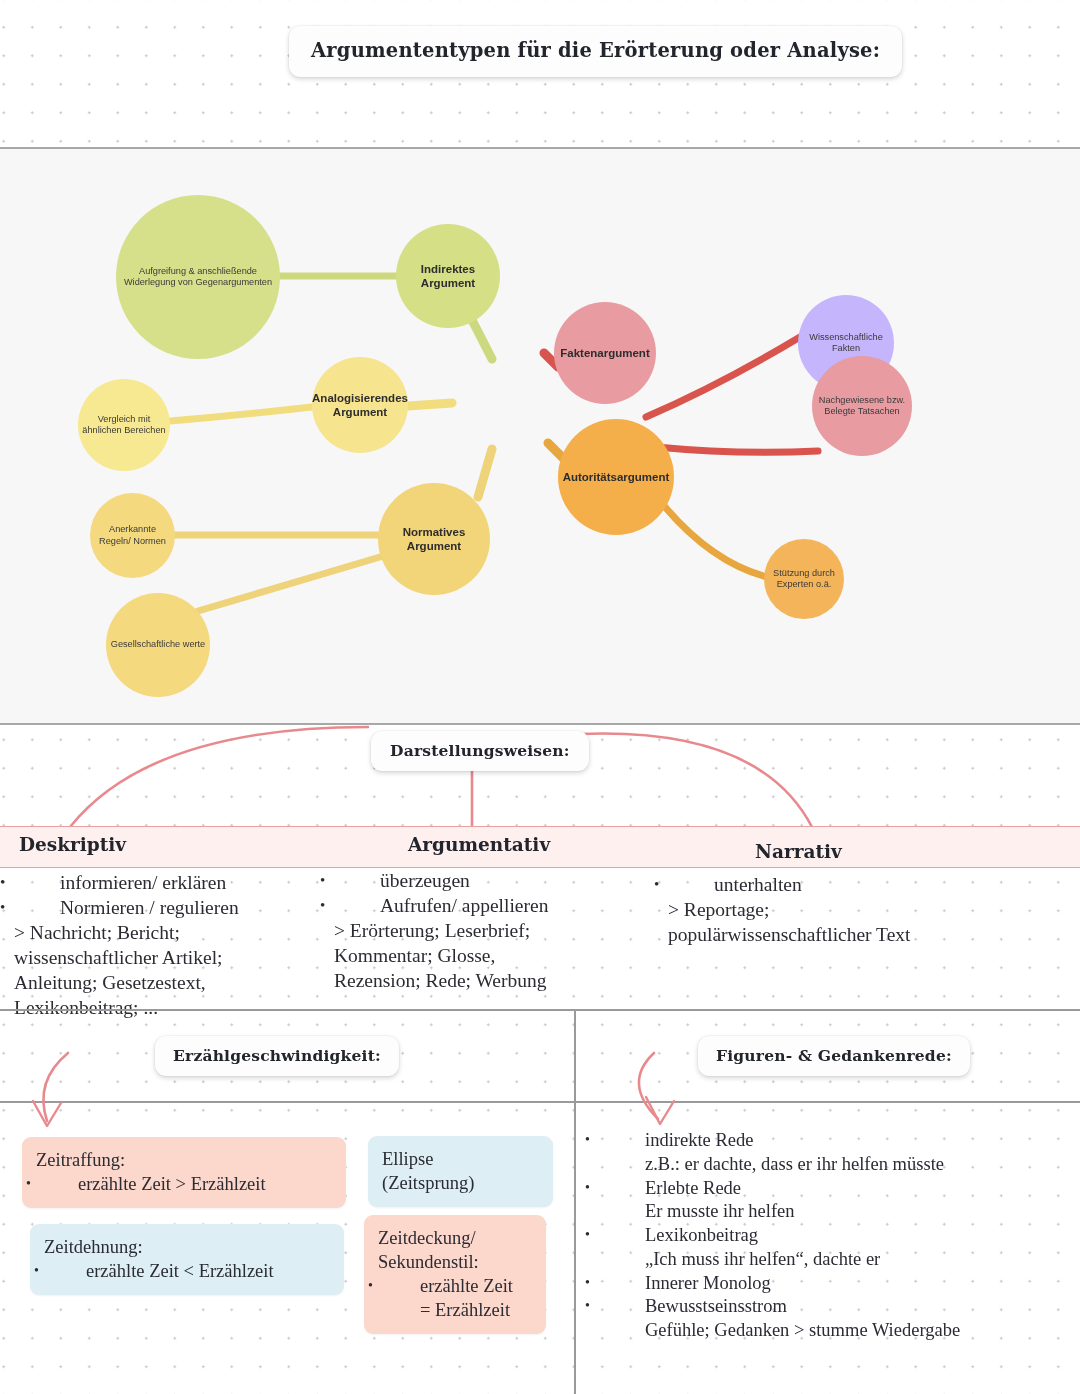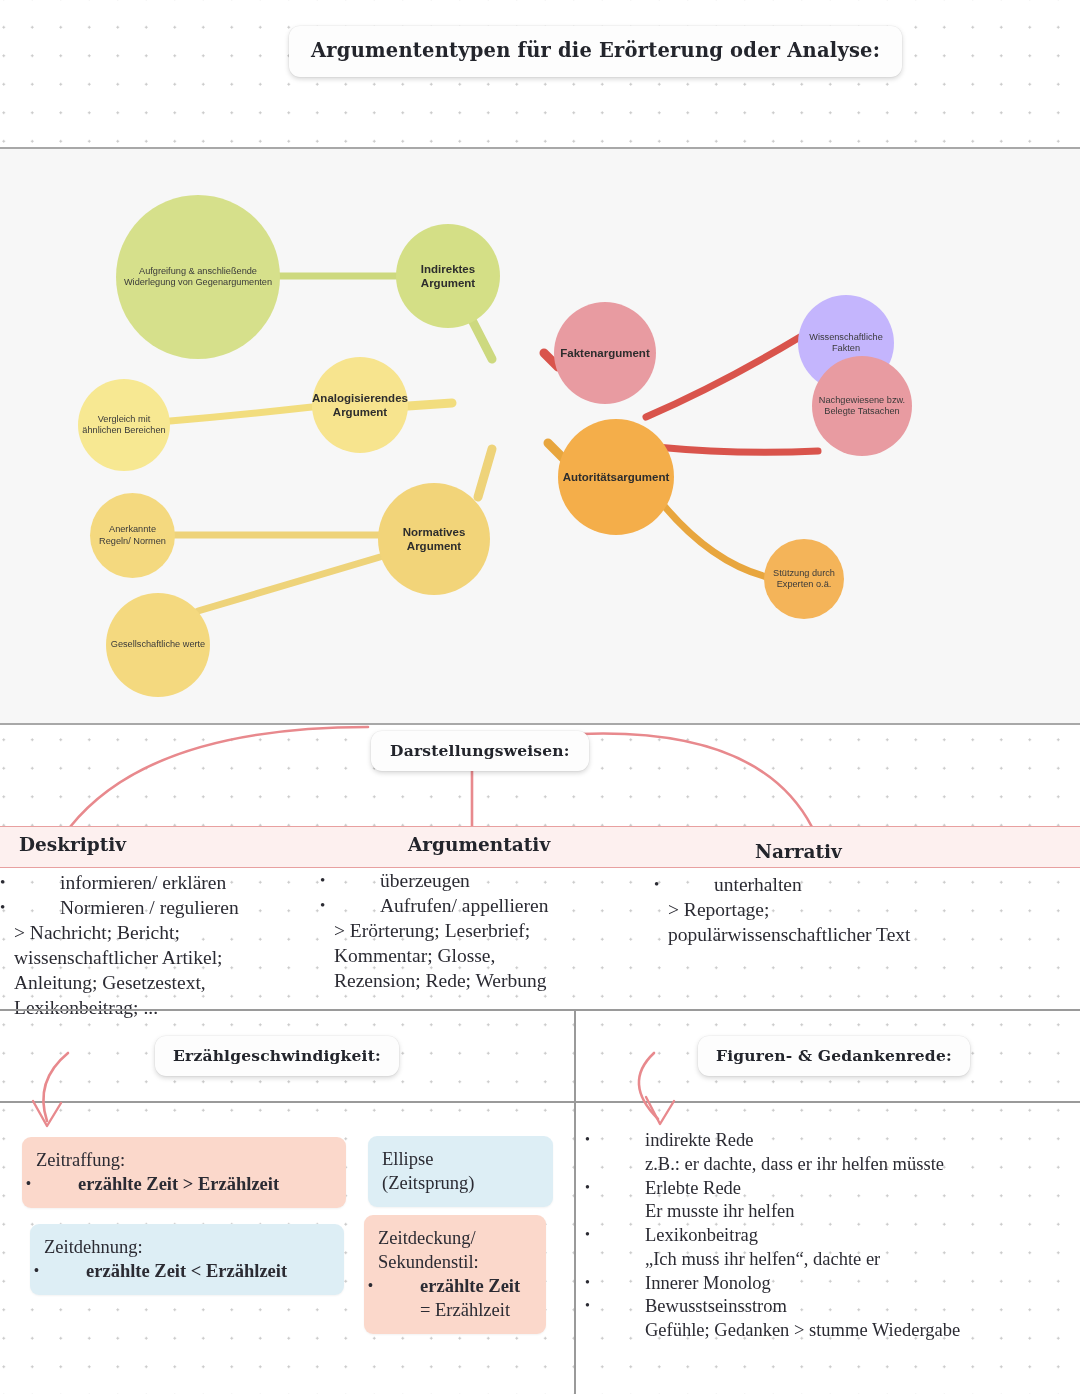--- a/index.html
+++ b/index.html
@@ -142,21 +142,21 @@
   .cbox {
     position: absolute;
     border-radius: 9px;
     padding: 11px 14px 12px 14px;
     font-size: 18.5px;
     line-height: 1.3;
     box-shadow: 0 1px 2px rgba(0,0,0,0.05);
   }
   .cbox.pinkbox { background: #fbd8cb; }
   .cbox.bluebox { background: #ddeef5; }
-  .cbox .sub { padding-left: 42px; text-indent: -26px; font-weight: bold; }
+  .cbox .sub { padding-left: 42px; text-indent: -26px; }
   .cbox .sub::before {
     content: "\2022"; display: inline-block; width: 26px; font-size: 14px; vertical-align: 2px;
   }
   .cbox .cont { padding-left: 42px; }
 
   #box-zeitraffung  { left: 22px;  top: 126px; width: 324px; }
   #box-zeitdehnung  { left: 30px;  top: 213px; width: 314px; }
   #box-ellipse      { left: 360px; top: 125px; width: 185px; margin-left: 8px; }
   #box-zeitdeckung  { left: 364px; top: 204px; width: 182px; }
 

